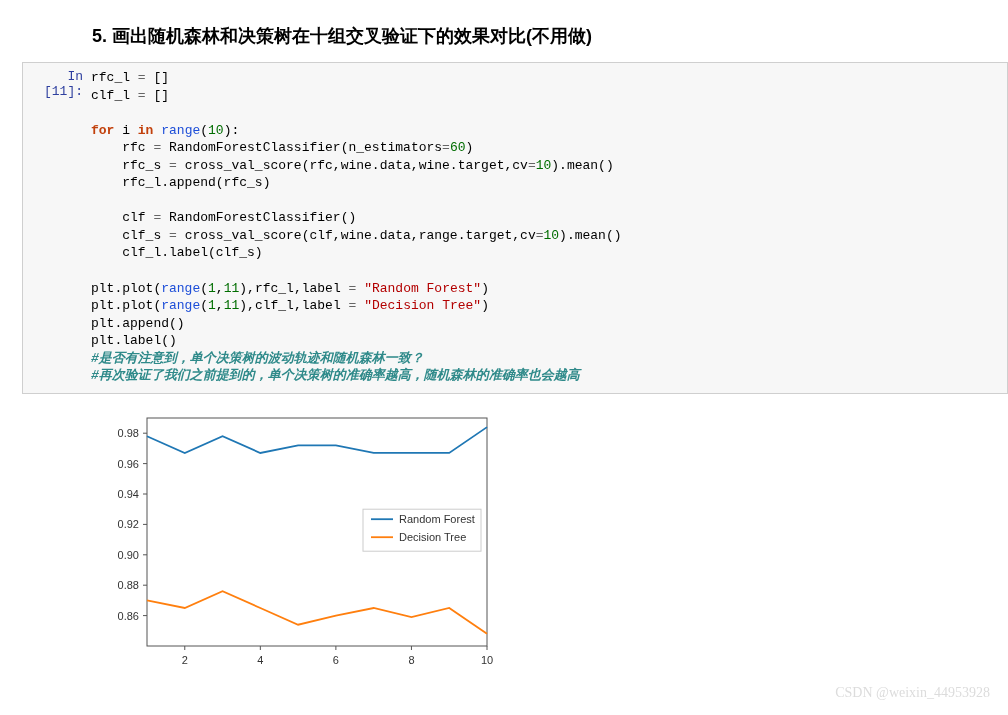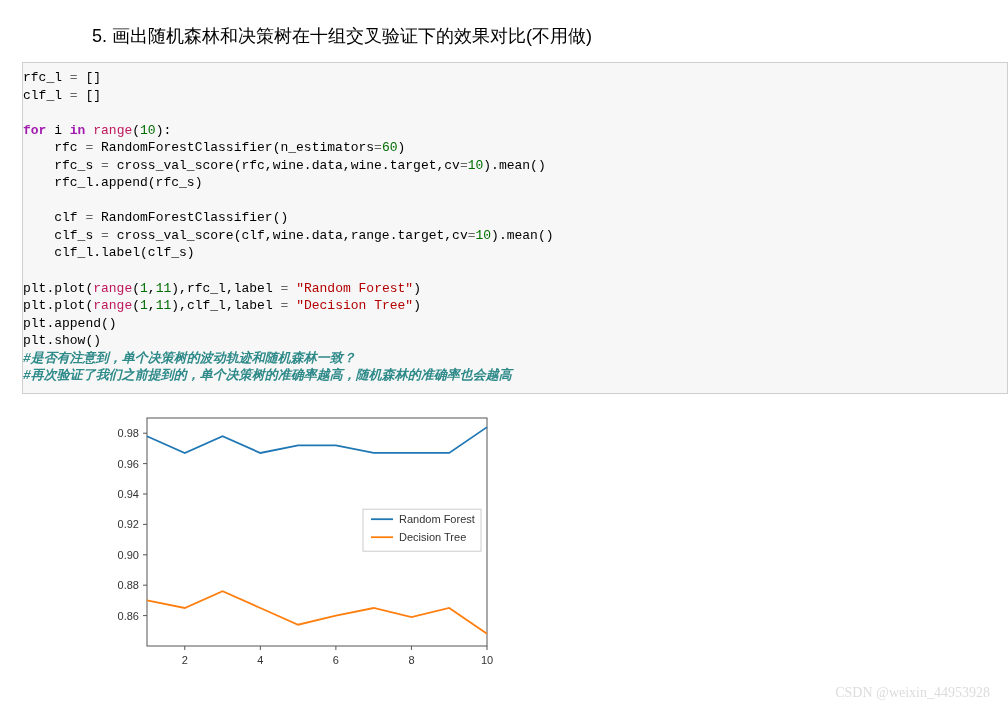--- a/index.html
+++ b/index.html
@@ -5,21 +5,21 @@
     * { box-sizing: border-box; margin: 0; padding: 0; }
     body {
       font-family: "Helvetica Neue", Helvetica, Arial, sans-serif;
       font-size: 14px;
       background: #fff;
       color: #000;
       width: 1008px;
     }
     .heading {
       font-size: 18px;
-      font-weight: normal;
+      font-weight: bold;
       margin: 24px 0 14px 92px;
     }
     .cell {
       display: flex;
       border: 1px solid #cfcfcf;
       background: #f7f7f7;
       margin-left: 22px;
       margin-right: 0;
     }
     .prompt {
@@ -33,22 +33,22 @@
     }
     .code-area {
       flex: 1;
       padding: 6px 8px 8px 0;
       font-family: Menlo, Monaco, "Courier New", monospace;
       font-size: 13px;
       line-height: 1.35;
       white-space: pre;
       color: #000;
     }
-    .kw { color: #a21caf; font-weight: bold; }
-    .fn { color: #be185d; }
+    .kw { color: #c2410c; font-weight: bold; }
+    .fn { color: #1d4ed8; }
     .num { color: #006d00; }
     .str { color: #b30000; }
     .cmt { color: #2f8a8a; font-style: italic; font-weight: bold; }
     .op { color: #666; }
 
     .chart-wrap {
       margin: 12px 0 0 92px;
     }
     svg { display: block; }
 
@@ -61,36 +61,37 @@
       font-family: Liberation Serif, serif;
       pointer-events: none;
     }
   </style>
 </head>
 <body>
 
 <h3 class="heading">5. 画出随机森林和决策树在十组交叉验证下的效果对比(不用做)</h3>
 
 <div class="cell">
+  <div class="prompt">In [11]:</div>
   <div class="code-area"><span>rfc_l </span><span class="op">=</span><span> []</span>
 <span>clf_l </span><span class="op">=</span><span> []</span>
 <span></span>
 <span class="kw">for</span><span> i </span><span class="kw">in</span><span> </span><span class="fn">range</span><span>(</span><span class="num">10</span><span>):</span>
 <span>    rfc </span><span class="op">=</span><span> RandomForestClassifier(n_estimators</span><span class="op">=</span><span class="num">60</span><span>)</span>
 <span>    rfc_s </span><span class="op">=</span><span> cross_val_score(rfc,wine.data,wine.target,cv</span><span class="op">=</span><span class="num">10</span><span>).mean()</span>
 <span>    rfc_l.append(rfc_s)</span>
 <span></span>
 <span>    clf </span><span class="op">=</span><span> RandomForestClassifier()</span>
 <span>    clf_s </span><span class="op">=</span><span> cross_val_score(clf,wine.data,range.target,cv</span><span class="op">=</span><span class="num">10</span><span>).mean()</span>
 <span>    clf_l.label(clf_s)</span>
 <span></span>
 <span>plt.plot(</span><span class="fn">range</span><span>(</span><span class="num">1</span><span>,</span><span class="num">11</span><span>),rfc_l,label </span><span class="op">=</span><span> </span><span class="str">"Random Forest"</span><span>)</span>
 <span>plt.plot(</span><span class="fn">range</span><span>(</span><span class="num">1</span><span>,</span><span class="num">11</span><span>),clf_l,label </span><span class="op">=</span><span> </span><span class="str">"Decision Tree"</span><span>)</span>
 <span>plt.append()</span>
-<span>plt.show()</span>
+<span>plt.label()</span>
 <span class="cmt">#是否有注意到，单个决策树的波动轨迹和随机森林一致？</span>
 <span class="cmt">#再次验证了我们之前提到的，单个决策树的准确率越高，随机森林的准确率也会越高</span></div>
 </div>
 
 <div class="chart-wrap">
   <svg id="chart-svg" width="405" height="270">
       <rect x="55" y="12" width="340" height="228" fill="#fff" stroke="#555" stroke-width="1"></rect>
       <line x1="51" y1="209.6" x2="55" y2="209.6" stroke="#555"></line>
       <text x="47" y="213.6" text-anchor="end" font-size="11" font-family="sans-serif" fill="#333">0.86</text>
       <line x1="51" y1="179.19999999999996" x2="55" y2="179.19999999999996" stroke="#555"></line>

